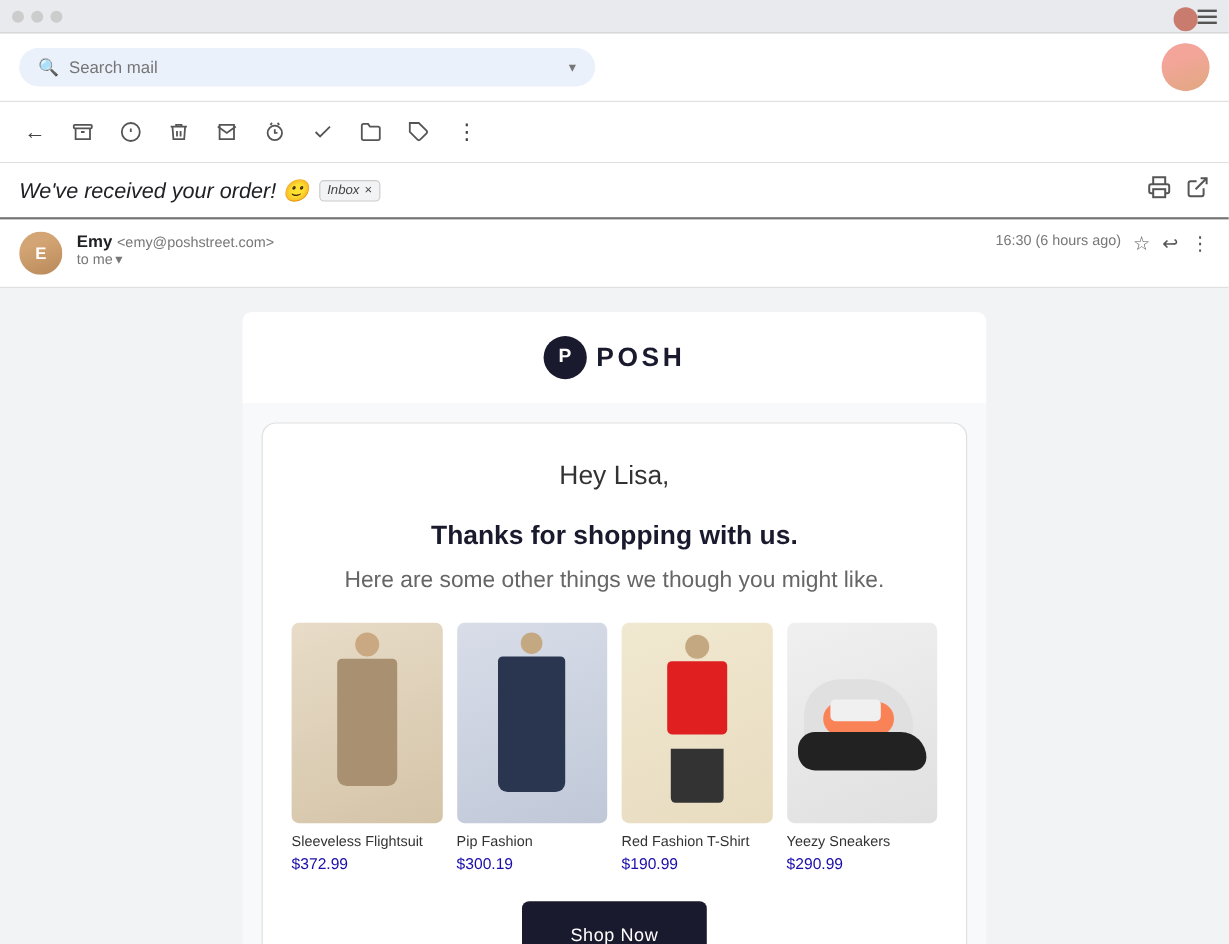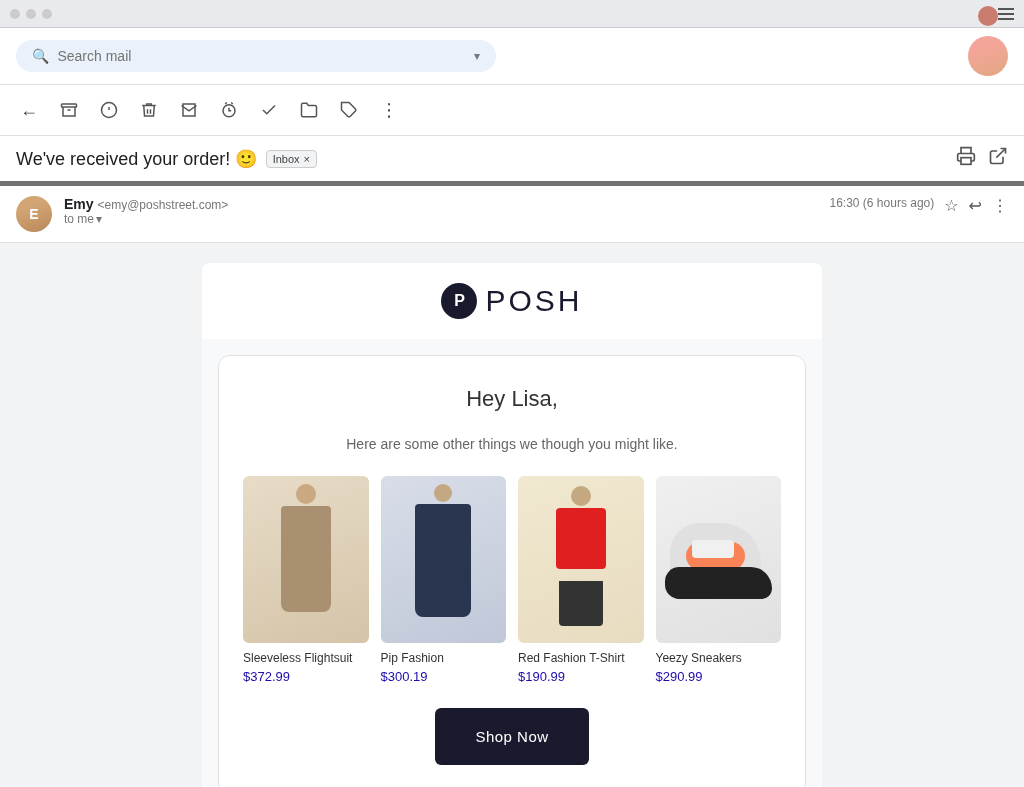--- a/index.html
+++ b/index.html
@@ -123,21 +123,22 @@
       border-radius: 50%;
     }
 
     
     .email-subject-bar {
       background: #fff;
       padding: 10px 16px;
       display: flex;
       align-items: center;
       justify-content: space-between;
-      border-bottom: 5px solid #737373;
+      border-bottom: 2px solid #737373;
+      font-style: italic;
     }
     .subject-left {
       display: flex;
       align-items: center;
       gap: 8px;
       font-size: 18px;
       color: #202124;
     }
     .inbox-badge {
       background: #f1f3f4;
@@ -262,22 +263,22 @@
       border-radius: 50%;
       display: flex;
       align-items: center;
       justify-content: center;
       color: white;
       font-size: 16px;
       font-weight: bold;
     }
 
     .posh-logo-text {
-      font-size: 30px;
-      font-weight: normal;
+      font-size: 22px;
+      font-weight: bold;
       color: #1a1a2e;
       letter-spacing: 3px;
     }
 
     .posh-card {
       background: #fff;
       border: 1px solid #e0e0e0;
       border-radius: 12px;
       margin: 16px;
       padding: 30px 24px;
@@ -291,21 +292,21 @@
     }
 
     .thanks-text {
       font-size: 22px;
       font-weight: bold;
       color: #1a1a2e;
       margin-bottom: 14px;
     }
 
     .suggestion-text {
-      font-size: 14px;
+      font-size: 19px;
       color: #666;
       margin-bottom: 24px;
     }
 
     .products-grid {
       display: grid;
       grid-template-columns: repeat(4, 1fr);
       gap: 12px;
       margin-bottom: 24px;
     }
@@ -645,20 +646,21 @@
       <div class="posh-logo">
         <div class="posh-logo-icon">
           <span>P</span>
         </div>
         <span class="posh-logo-text">POSH</span>
       </div>
     </div>
 
     <div class="posh-card">
       <div class="hey-lisa">Hey Lisa,</div>
+      <div class="thanks-text">Thanks for shopping with us.</div>
       <div class="suggestion-text">Here are some other things we though you might like.</div>
 
       
       <div class="products-grid">
 
         <div class="product-item">
           <div class="product-img product-img-1">
             <div class="fig-1"></div>
           </div>
           <div class="product-name">Sleeveless Flightsuit</div>

